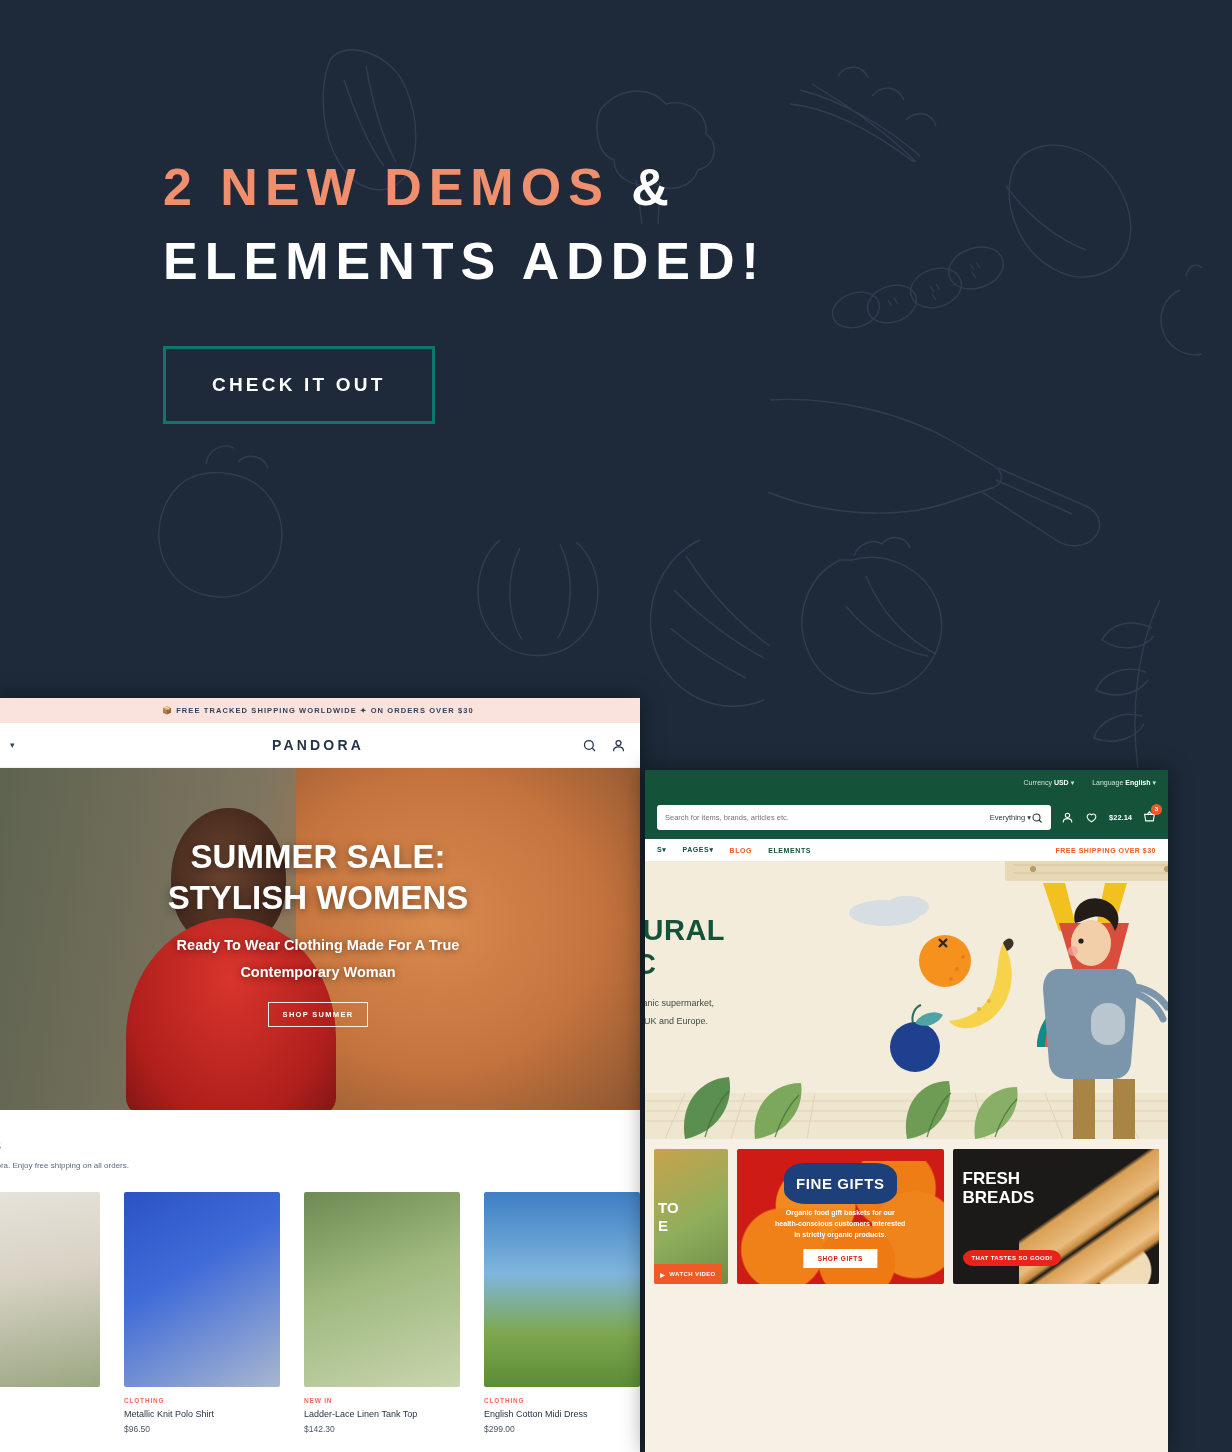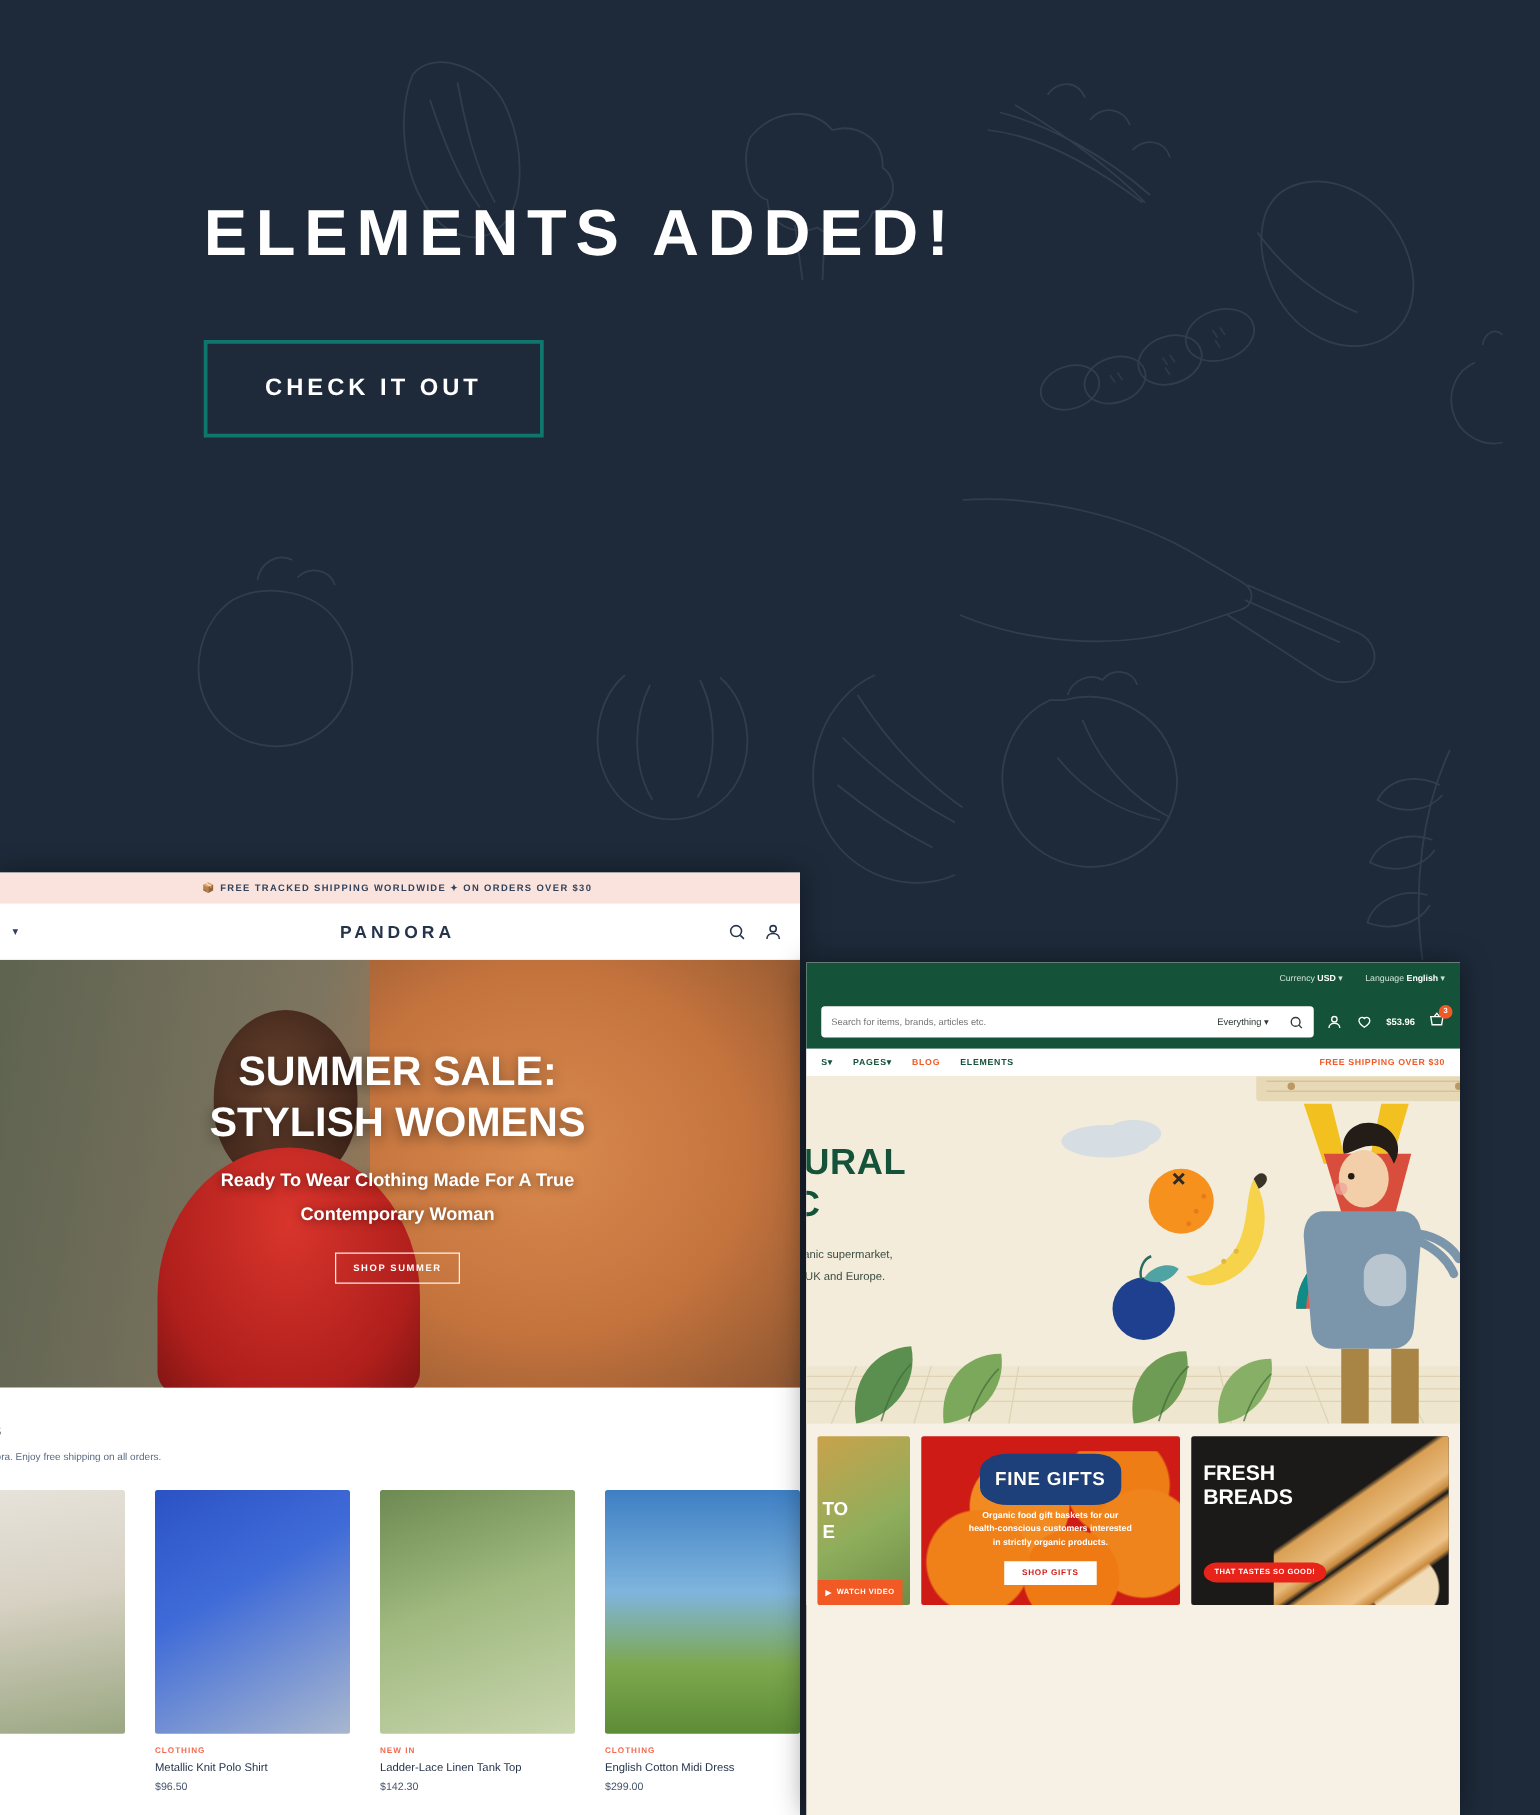--- a/index.html
+++ b/index.html
@@ -139,21 +139,21 @@
     justify-content: flex-end; padding-right: 12px; gap: 18px;
     font-size: 7px; color: #cfe0d6;
   }
   #og-topbar b { color: #fff; font-weight: 700; }
   #og-searchbar {
     height: 43px; background: #14533a; display: flex; align-items: center;
     padding: 0 12px; gap: 10px;
   }
   #og-search-wrap {
     flex: 1; height: 25px; background: #fff; border-radius: 3px;
-    display: flex; align-items: center; padding: 0 8px; gap: 16px;
+    display: flex; align-items: center; padding: 0 8px; gap: 0;
   }
   #og-search-input {
     flex: 1; border: none; outline: none; font-size: 7.5px; color: #8b8b8b;
     font-family: "Liberation Sans", sans-serif; background: transparent;
   }
   #og-search-scope { font-size: 7.5px; color: #2f3b34; white-space: nowrap; }
   #og-search-btn { width: 12px; height: 12px; color: #2f3b34; cursor: pointer; }
   #og-actions { display: flex; align-items: center; gap: 11px; color: #fff; }
   .og-ico { width: 13px; height: 13px; }
   #og-cart-total { font-size: 7.5px; font-weight: 700; }
@@ -313,20 +313,23 @@
       <path d="M1160 600c-22 46-30 110-22 168M1152 628c-22-10-42-4-50 12 18 12 40 10 52-4M1146 672c-22-8-44 2-50 18 20 10 42 4 52-10M1142 716c-22-6-44 6-48 22 20 8 42 0 50-14"></path>
 
       <path d="M1080 860c20 40 26 96 18 146M1074 892c-20-12-40-8-48 8 16 12 38 10 50-2M1078 932c-20-10-42 0-48 16 18 10 40 4 50-10"></path>
 
       <path d="M330 60c-12 30-8 76 10 104 16 26 44 34 62 16 18-18 18-62 2-96-14-30-58-46-74-24z"></path>
       <path d="M344 80c10 30 22 62 40 86M366 66c6 32 14 68 30 96"></path>
     </g>
   </svg>
 
   <div id="promo">
+    <div class="head-line">
+      <span class="accent">2 NEW DEMOS</span><span> &amp;</span>
+    </div>
     <div class="head-line">ELEMENTS ADDED!</div>
 
 
     <div id="cta">CHECK IT OUT</div>
   </div>
 
   <div id="shot-pandora">
 
     <div id="pd-topbar">
       <span class="emoji">📦</span>
@@ -422,21 +425,21 @@
         </svg>
       </div>
       <div id="og-actions">
         <svg class="og-ico" viewBox="0 0 24 24" fill="none" stroke="currentColor" stroke-width="2">
           <circle cx="12" cy="8" r="4"></circle>
             <path d="M4 21c0-4.4 3.6-7 8-7s8 2.6 8 7"></path>
         </svg>
         <svg class="og-ico" viewBox="0 0 24 24" fill="none" stroke="currentColor" stroke-width="2">
           <path d="M12 20s-8-5-8-10a4.6 4.6 0 0 1 8-3 4.6 4.6 0 0 1 8 3c0 5-8 10-8 10z"></path>
         </svg>
-        <span id="og-cart-total">$53.96</span>
+        <span id="og-cart-total">$22.14</span>
         <span id="og-cart">
           <svg class="og-ico" viewBox="0 0 24 24" fill="none" stroke="currentColor" stroke-width="2">
             <path d="M3 8h18l-2 12H5L3 8z"></path>
               <path d="M8 8 12 3l4 5"></path>
           </svg>
           <span id="og-cart-badge">3</span>
         </span>
       </div>
     </div>
 

